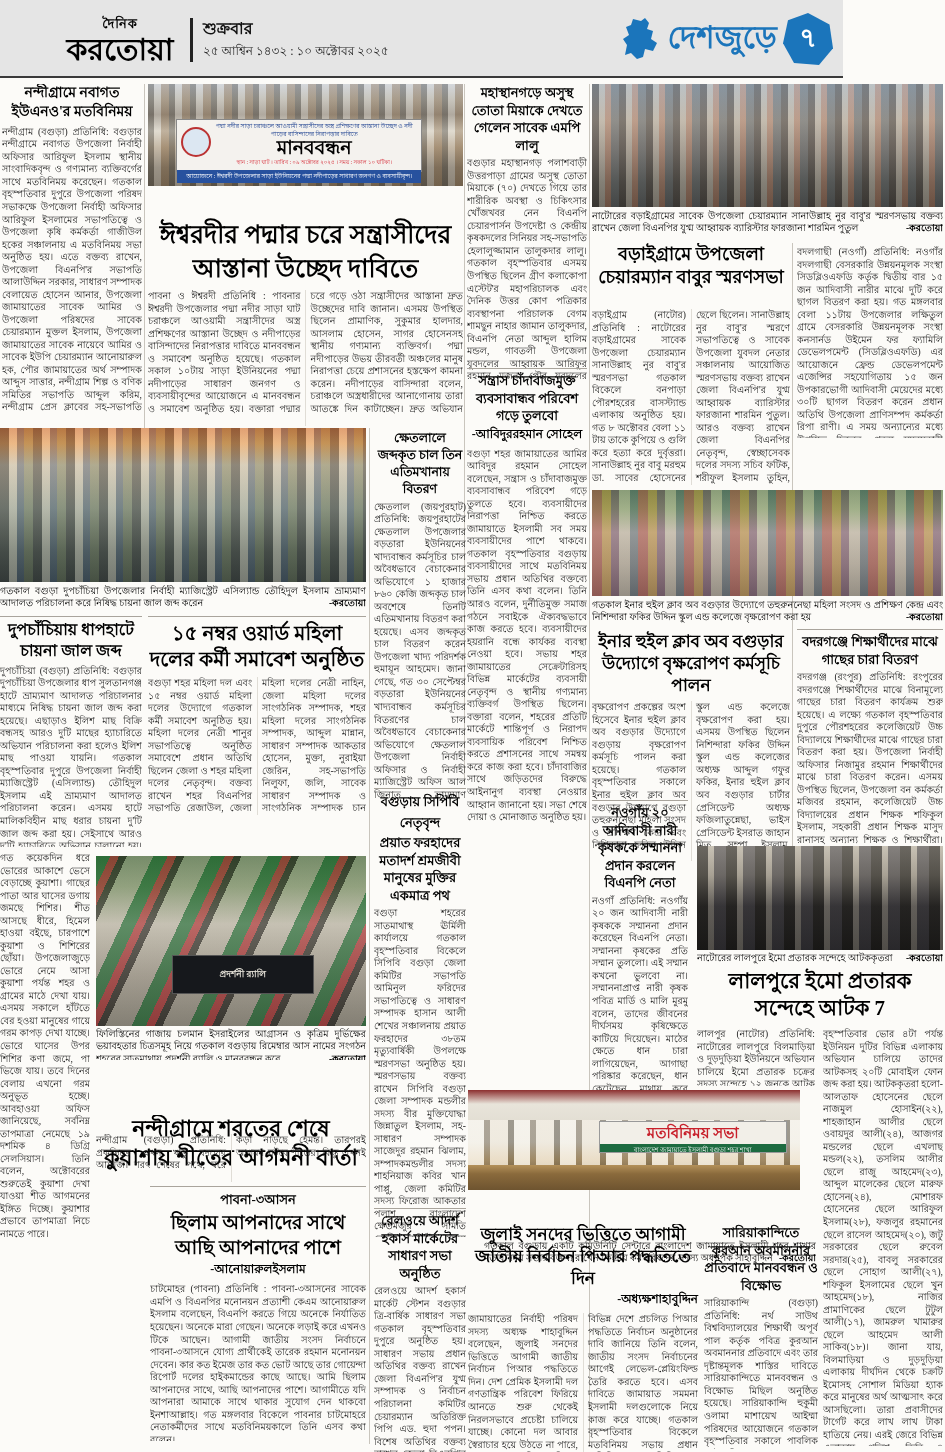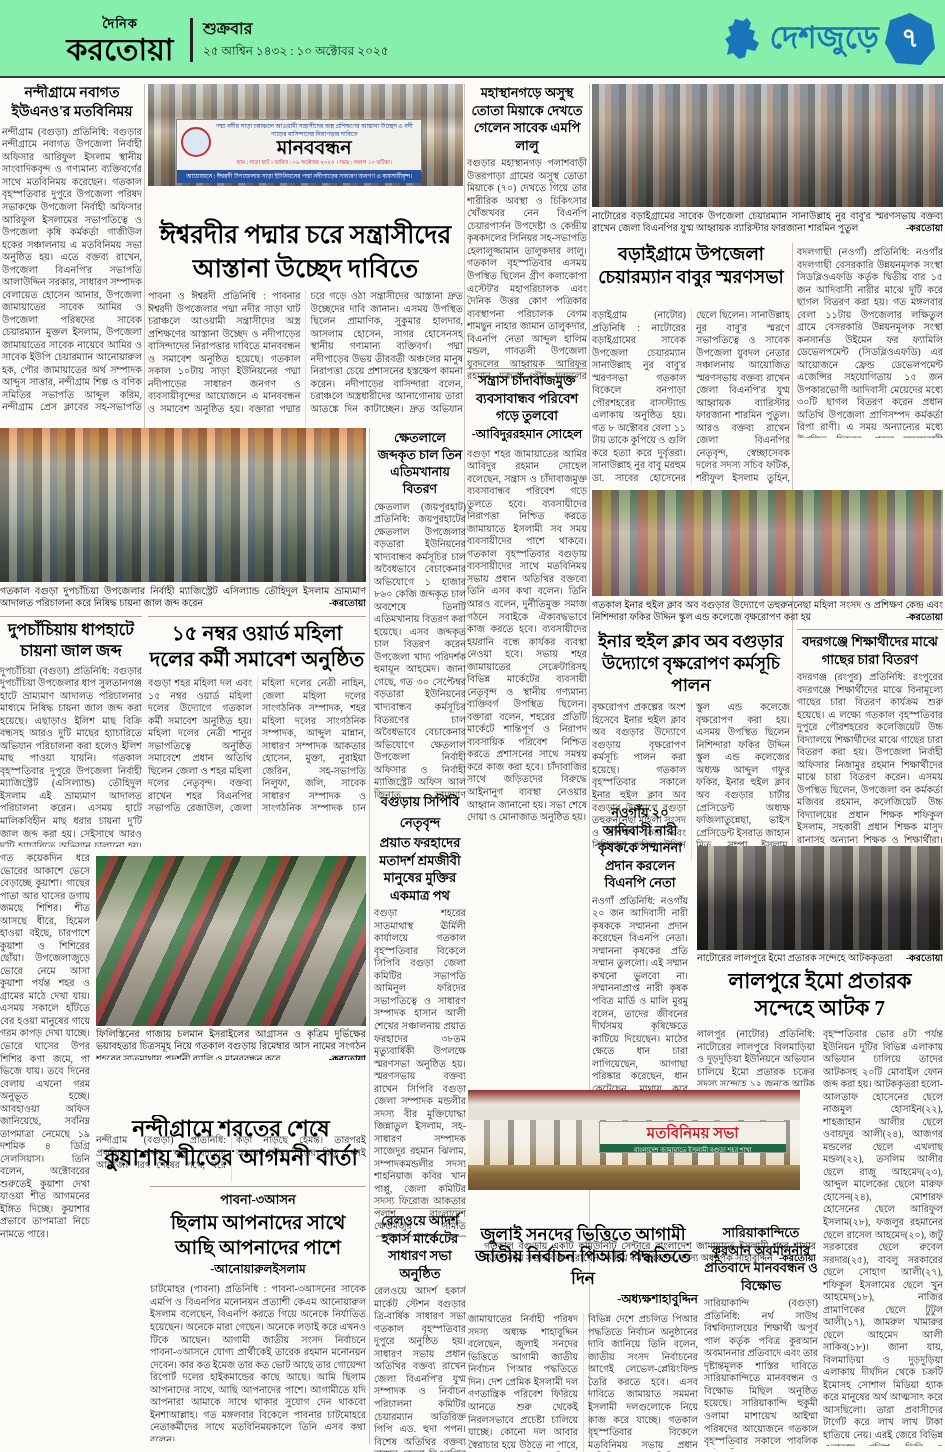--- a/index.html
+++ b/index.html
@@ -1,20 +1,20 @@
 <!DOCTYPE html>
 <html><head>
 <meta charset="utf-8">
 <style>
   html,body{margin:0;padding:0;background:#e9e7e2;}
   #page{position:relative;width:945px;height:1452px;background:#fcfbf8;margin:0 auto;
         font-family:"Liberation Serif","DejaVu Serif",serif;color:#1b1b1b;overflow:hidden;}
   .abs{position:absolute;}
   
-  #masthead{position:absolute;left:0;top:0;width:945px;height:76px;border-bottom:2px solid #3a3a3a;background:#86efac;}
+  #masthead{position:absolute;left:0;top:0;width:843px;height:76px;border-bottom:2px solid #3a3a3a;background:#e5e5e5;}
   .mh-name{position:absolute;left:55px;top:14px;width:130px;text-align:center;color:#000;}
   .mh-name .small{font-size:13px;font-weight:bold;letter-spacing:1px;}
   .mh-name .big{font-size:30px;font-weight:bold;line-height:1.0;}
   .mh-bar{position:absolute;left:190px;top:18px;width:3px;height:44px;background:#222;}
   .mh-day{position:absolute;left:203px;top:16px;font-size:16px;font-weight:bold;color:#111;}
   .mh-date{position:absolute;left:203px;top:42px;font-size:12px;color:#222;}
   #section-logo{position:absolute;right:10px;top:10px;height:58px;display:flex;align-items:center;gap:6px;}
   .sec-name{font-size:31px;font-weight:bold;color:#1b75bb;}
   .page-badge{width:50px;height:52px;background:#1b75bb;color:#fff;font-size:27px;font-weight:bold;
       display:flex;align-items:center;justify-content:center;
@@ -214,20 +214,21 @@
   <div class="abs" style="left:704px;top:1224px;width:114px;">
     <div class="hl hl-sm">সারিয়াকান্দিতে কুরআন অবমাননার প্রতিবাদে মানববন্ধন ও বিক্ষোভ</div>
     <div class="body" style="height:152px;margin-top:3px;">সারিয়াকান্দি (বগুড়া) প্রতিনিধি: নর্থ সাউথ বিশ্ববিদ্যালয়ের শিক্ষার্থী অপূর্ব পাল কর্তৃক পবিত্র কুরআন অবমাননার প্রতিবাদে এবং তার দৃষ্টান্তমূলক শাস্তির দাবিতে সারিয়াকান্দিতে মানববন্ধন ও বিক্ষোভ মিছিল অনুষ্ঠিত হয়েছে। সারিয়াকান্দি হুকুমী ওলামা মাশায়েখ আইম্মা পরিষদের আয়োজনে গতকাল বৃহস্পতিবার সকালে পাবলিক লাইব্রেরি এন্ড ক্লাবের সামনে অনুষ্ঠিত মানববন্ধনে বক্তব্য রাখেন, হুকুমী ওলামা পরিষদের উপজেলা সভাপতি মাওলানা শফিকুর রহমান সবুজ, সাধারণ সম্পাদক সিদ্দিকুর রহমান, হেফাজতে ইসলাম উপজেলার সাধারণ সম্পাদক হাফেজ ইসহাক প্রমুখ।</div>
   </div>
 
   <div class="abs body" style="left:0px;top:852px;width:90px;height:596px;">গত কয়েকদিন ধরে ভোরের আকাশে ভেসে বেড়াচ্ছে কুয়াশা। গাছের পাতা আর ঘাসের ডগায় জমছে শিশির। শীত আসছে ধীরে, হিমেল হাওয়া বইছে, চারপাশে কুয়াশা ও শিশিরের ছোঁয়া। উপজেলাজুড়ে ভোরে নেমে আসা কুয়াশা পর্যন্ত শহর ও গ্রামের মাঠে দেখা যায়। এসময় সকালে হাঁটতে বের হওয়া মানুষের গায়ে গরম কাপড় দেখা যাচ্ছে। ভোরে ঘাসের উপর শিশির কণা জমে, পা ভিজে যায়। তবে দিনের বেলায় এখনো গরম অনুভূত হচ্ছে। আবহাওয়া অফিস জানিয়েছে, সর্বনিম্ন তাপমাত্রা নেমেছে ১৯ দশমিক ৪ ডিগ্রি সেলসিয়াস। তিনি বলেন, অক্টোবরের শুরুতেই কুয়াশা দেখা যাওয়া শীত আগমনের ইঙ্গিত দিচ্ছে। কুয়াশার প্রভাবে তাপমাত্রা নিচে নামতে পারে।</div>
 
   <div class="photo" style="left:96px;top:856px;width:270px;height:170px;background:
       linear-gradient(180deg,#4d6b3f 0%,#72875c 18%,#b8b2a2 40%,#8a8274 70%,#5f5a4e 100%);">
     <div style="position:absolute;inset:0;background:repeating-linear-gradient(115deg,rgba(20,110,50,.55) 0 13px,rgba(190,30,40,.5) 13px 21px,rgba(20,20,20,.5) 21px 28px,rgba(240,238,230,.25) 28px 52px);"></div>
+    <div style="position:absolute;left:28%;top:58%;width:52%;height:22%;background:#16181c;border:1px solid #555;color:#e8e4da;font-size:9px;font-weight:bold;display:flex;align-items:center;justify-content:center;">প্রদর্শনী র‍্যালি</div>
   </div>
   <div class="abs caption" style="left:96px;top:1028px;width:270px;height:32px;">
     <span>ফিলিস্তিনের গাজায় চলমান ইসরাইলের আগ্রাসন ও কৃত্রিম দুর্ভিক্ষের ভয়াবহতার চিত্রসমূহ নিয়ে গতকাল বগুড়ায় রিমেম্বার আস নামের সংগঠন শহরের সাতমাথায় প্রদর্শনী র‍্যালি ও মানববন্ধন করে</span>
     <span class="credit">-করতোয়া</span>
   </div>
 
   <div class="abs hl hl-lg" style="left:96px;top:1115px;width:270px;height:68px;font-size:22px;">নন্দীগ্রামে শরতের শেষে কুয়াশায় শীতের আগমনী বার্তা</div>
   <div class="abs body cols2" style="left:96px;top:1134px;width:270px;height:48px;">নন্দীগ্রাম (বগুড়া) প্রতিনিধি: প্রকৃতিতে এখন ঋতু বদলের আমেজ। শরৎ শেষের পথে, ঘরে কড়া নাড়ছে হেমন্ত। তারপরই আগমন ঘটবে শীতের। কিন্তু এখনই প্রকৃতি শীতের আগমনী বার্তা শোনাচ্ছে।</div>
 
   <div class="abs sep" style="left:150px;top:1186px;width:216px;">

